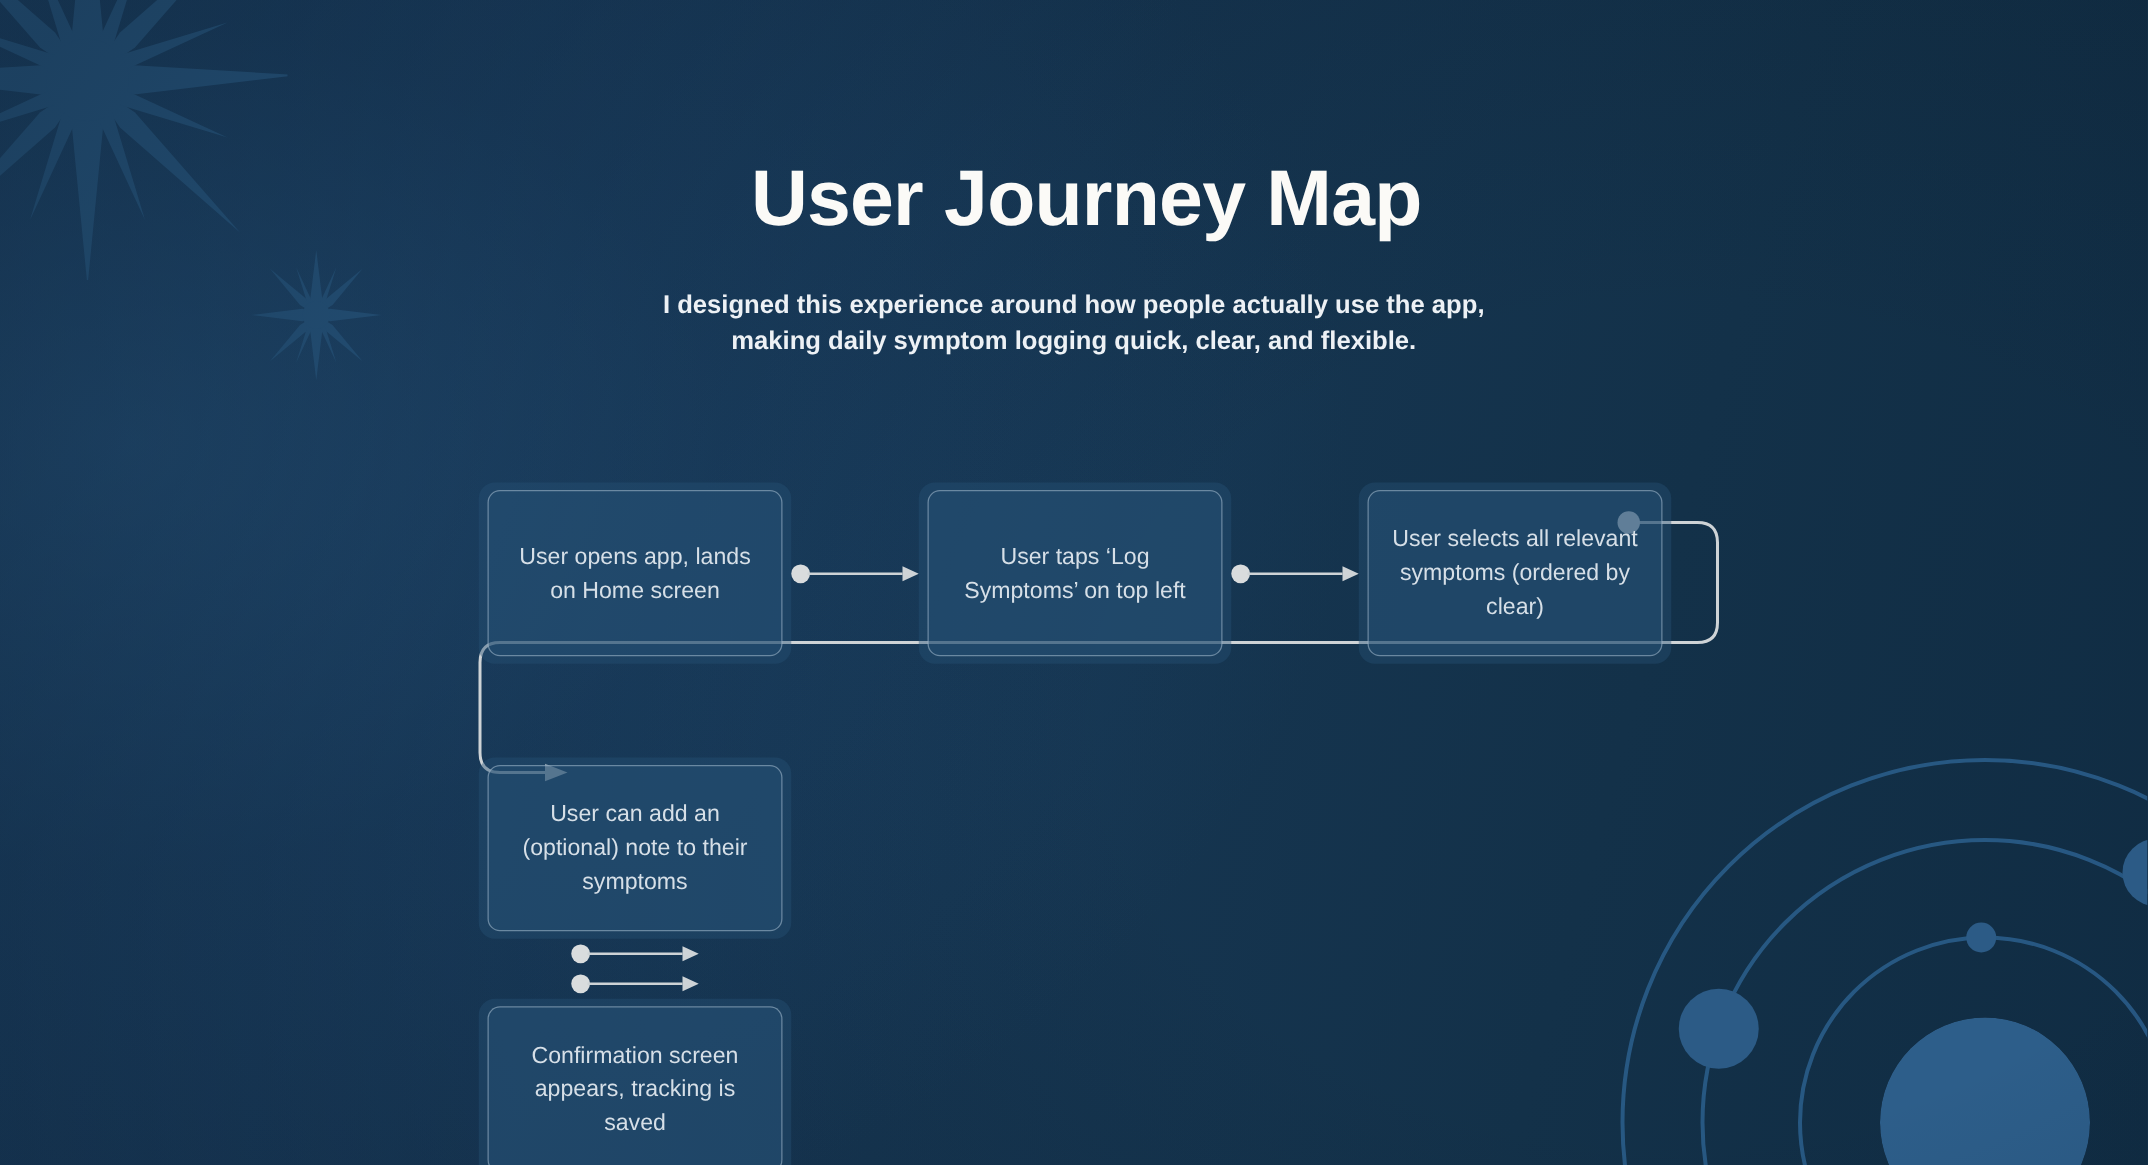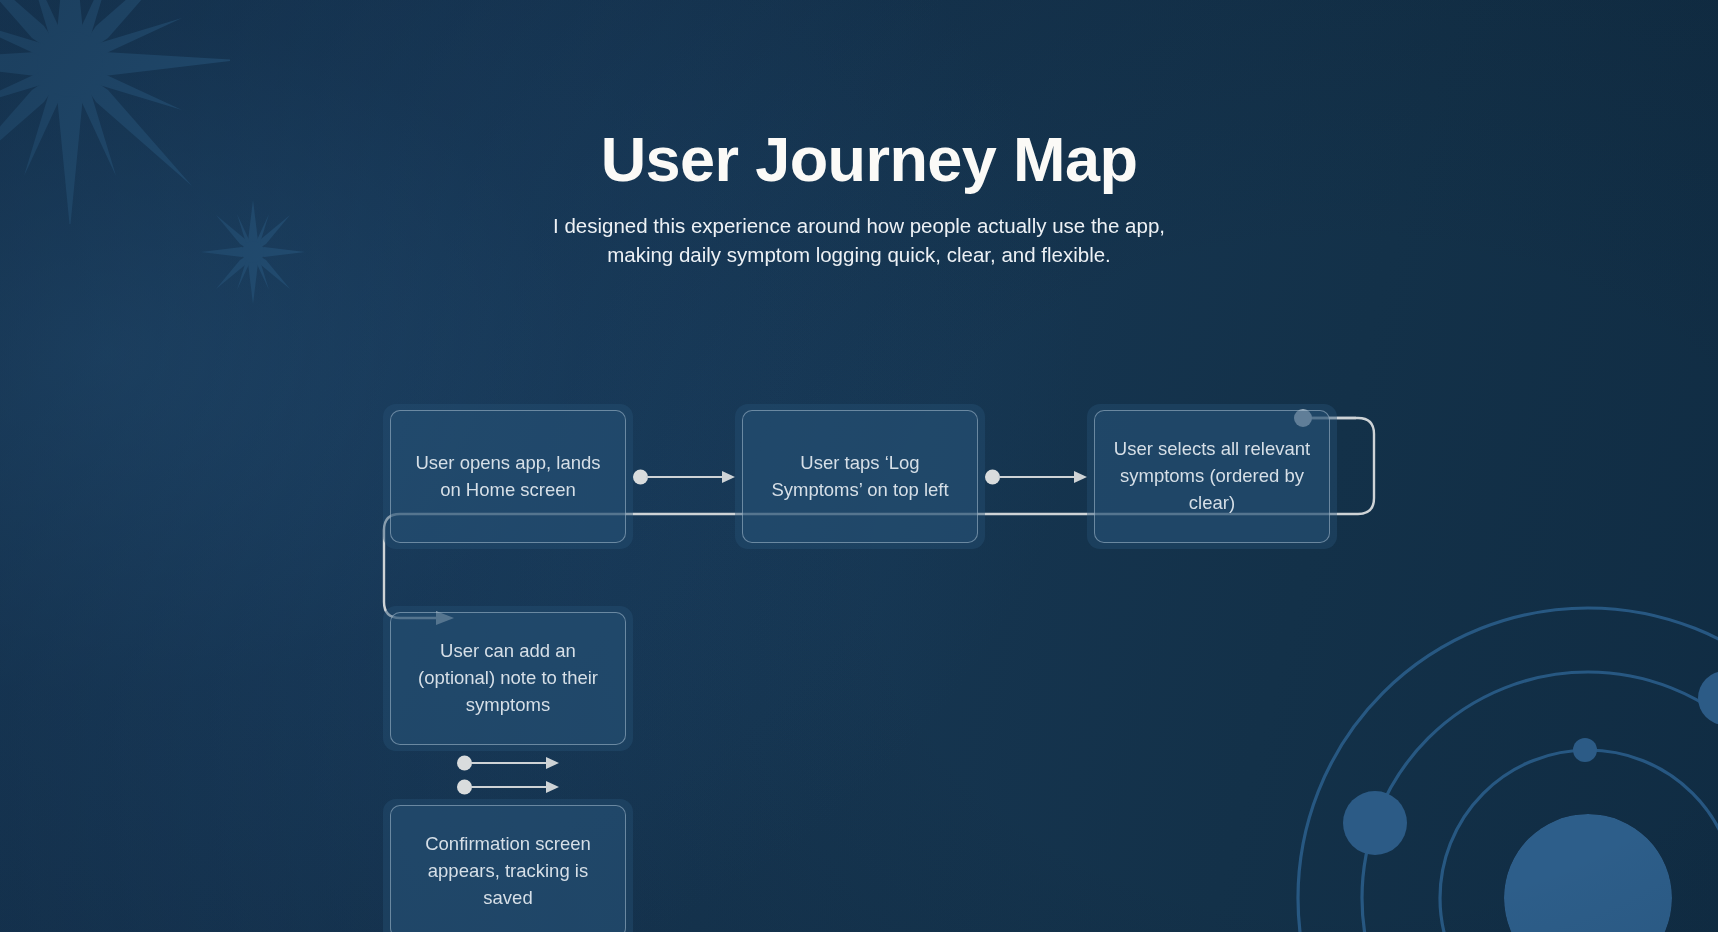--- a/index.html
+++ b/index.html
@@ -51,44 +51,44 @@
   #page-title {
     font-size:63px;
     font-weight:700;
     letter-spacing:-0.6px;
     color:#fbfaf7;
     line-height:1.0;
     font-family:"Liberation Sans", sans-serif;
     padding-left:20px;
   }
   #page-subtitle {
-    margin-top:20px;
+    margin-top:38px;
     font-size:20.5px;
     line-height:1.42;
     color:#edf1f5;
-    font-weight:400;
+    font-weight:700;
     width:660px;
     margin-left:auto; margin-right:auto;
   }
 
   
   #flow {
     position:absolute;
     left:383px; top:386px;
     width:930px; height:360px;
   }
 
   .row {
     position:absolute;
     left:0;
     display:flex;
     align-items:center;
     gap:0;
   }
-  #row-top    { top:18px; }
+  #row-top    { top:0px; }
   #row-bottom { top:220px;flex-direction:column; }
 
   
   .node {
     position:relative;
     width:250px;
     height:145px;
     border-radius:13px;
     background:rgba(38,80,117,0.42);
     display:flex;

